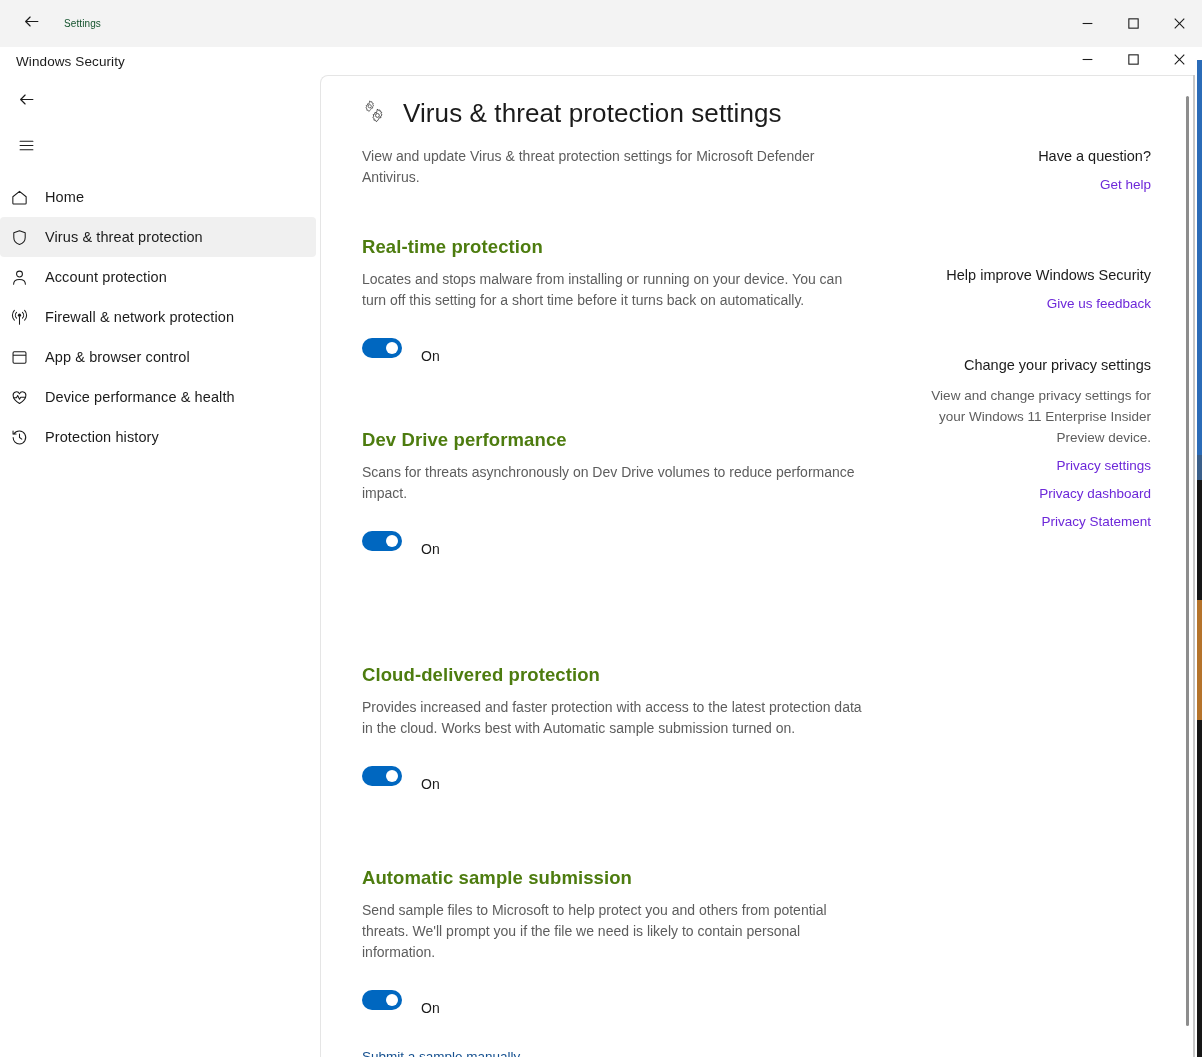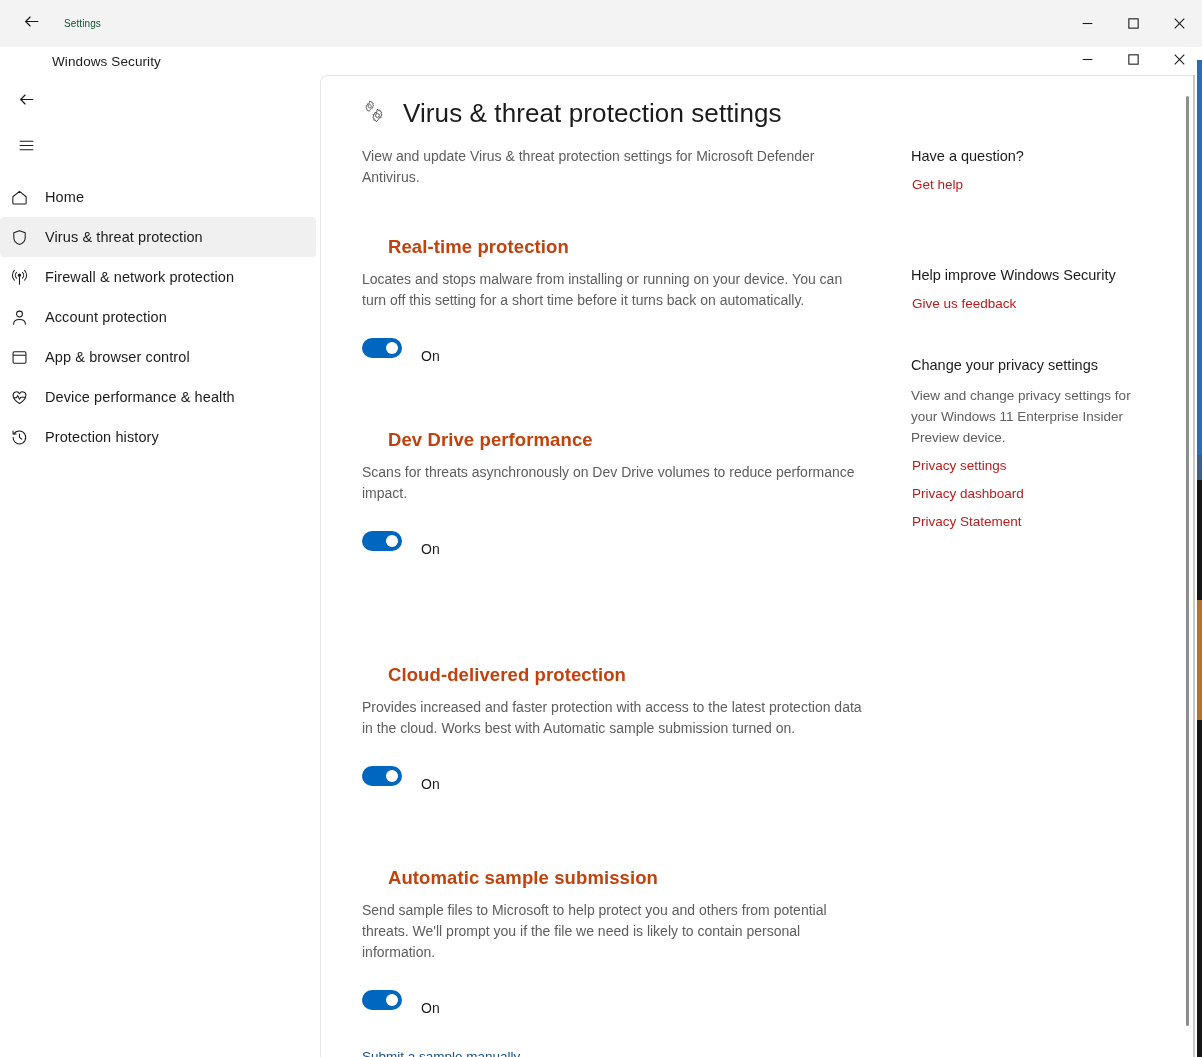--- a/index.html
+++ b/index.html
@@ -27,21 +27,21 @@
   .wincontrols { position: absolute; right: 0; top: 0; display: flex; height: 47px; }
   .wc {
     width: 46px; height: 47px; display: flex; align-items: center; justify-content: center;
     color: #1b1b1b;
   }
   .wc svg { display: block; }
 
   
   .ws-titlebar {
     position: absolute; left: 0; top: 47px; width: 1202px; height: 28px;
-    background: #ffffff; display: flex; align-items: center; padding-left: 36px;
+    background: #ffffff; display: flex; align-items: center;
   }
   .ws-title { font-size: 13.5px; color: #1b1b1b; margin-left: 16px; letter-spacing: .1px; }
   .wincontrols2 { position: absolute; right: 0; top: 47px; display: flex; height: 28px; }
   .wc2 {
     width: 46px; height: 28px; display: flex; align-items: center; justify-content: center;
     color: #1b1b1b;
   }
 
   
   .edge-gray { position: absolute; right: 7px; top: 75px; width: 3px; height: 982px; background: #c9c9c9; }
@@ -94,42 +94,42 @@
 
   .page-head { position: absolute; left: 40px; top: 22px; display: flex; align-items: flex-start; }
   .page-head-icon { width: 30px; height: 30px; color: #1b1b1b; margin-right: 12px; display:flex; align-items:center; justify-content:center;}
   .page-title { font-size: 26px; font-weight: 400; color: #1b1b1b; letter-spacing: .1px; }
   .page-sub {
     position: absolute; left: 41px; top: 70px; width: 500px;
     font-size: 14px; color: #5d5d5d; line-height: 21px;
   }
 
   .section { position: absolute; left: 41px; width: 500px; }
-  .sec-title { font-size: 18.5px; font-weight: bold; color: #c2410c; letter-spacing: .1px; margin-left: 26px; }
+  .sec-title { font-size: 18.5px; font-weight: bold; color: #4d7c0f; letter-spacing: .1px; }
   .sec-desc { margin-top: 11px; font-size: 14px; color: #5d5d5d; line-height: 21px; }
   .toggle-row { display: flex; align-items: center; margin-top: 20px; }
   .toggle {
     width: 40px; height: 20px; border-radius: 10px; background: #0067c0;
     position: relative; flex: 0 0 40px;
   }
   .toggle .knob {
     position: absolute; right: 4px; top: 4px; width: 12px; height: 12px;
     border-radius: 50%; background: #ffffff;
   }
   .toggle-label { margin-left: 19px; font-size: 14px; color: #1b1b1b; margin-top: 17px; }
   .linklist { margin-top: 30px; }
   .link { display: block; font-size: 13.5px; color: #15508f; line-height: 21px; text-decoration: none; }
   .link + .link { margin-top: 0px; }
 
   
   .infocol { position: absolute; left: 590px; top: 70px; width: 240px; }
-  .infoblock { margin-bottom: 0; }
+  .infoblock { margin-bottom: 0; text-align: right; }
   .info-head { font-size: 14.5px; color: #1b1b1b; line-height: 21px; }
   .info-body { margin-top: 9px; font-size: 13.5px; color: #5d5d5d; line-height: 21px; }
-  .info-link { display: block; margin-top: 7px; margin-left: 1px; font-size: 13.5px; color: #b91c1c; text-decoration: none; line-height: 21px; }
+  .info-link { display: block; margin-top: 7px; margin-left: 1px; font-size: 13.5px; color: #6d28d9; text-decoration: none; line-height: 21px; }
 
   
   .scrollbar-track {
     position: absolute; right: 0px; top: 0px; width: 15px; height: 982px;
     background: transparent;
   }
   .scrollbar-thumb {
     position: absolute; right: 5px; top: 20px; width: 3px; height: 930px;
     background: #8d8d8d; border-radius: 2px;
   }
@@ -237,38 +237,38 @@
         <span class="navicon">
           <svg width="19" height="19" viewBox="0 0 20 20" fill="none" stroke="currentColor" stroke-width="1.1" stroke-linejoin="round">
             <path d="M10 2.8l6 2.2v5.1c0 3.6-2.5 6.3-6 7.2-3.5-.9-6-3.6-6-7.2V5l6-2.2z"></path>
           </svg>
         </span>
         <span class="navlabel">Virus &amp; threat protection</span>
       </div>
 
       <div class="navitem">
         <span class="navicon">
+          <svg width="19" height="19" viewBox="0 0 20 20" fill="none" stroke="currentColor" stroke-width="1.1">
+            <circle cx="10" cy="6.4" r="3.1"></circle>
+            <path d="M3.8 17c0-3.3 2.8-5 6.2-5s6.2 1.7 6.2 5" stroke-linecap="round"></path>
+          </svg>
+        </span>
+        <span class="navlabel">Account protection</span>
+      </div>
+
+      <div class="navitem">
+        <span class="navicon">
           <svg width="19" height="19" viewBox="0 0 20 20" fill="none" stroke="currentColor" stroke-width="1.1" stroke-linecap="round">
             <circle cx="10" cy="7.6" r="1.7" fill="currentColor" stroke="none"></circle>
             <path d="M6.9 4.5a4.4 4.4 0 000 6.2M13.1 4.5a4.4 4.4 0 010 6.2"></path>
             <path d="M4.6 2.4a7.6 7.6 0 000 10.4M15.4 2.4a7.6 7.6 0 010 10.4"></path>
             <path d="M10 9.3V17"></path>
           </svg>
         </span>
         <span class="navlabel">Firewall &amp; network protection</span>
-      </div>
-
-      <div class="navitem">
-        <span class="navicon">
-          <svg width="19" height="19" viewBox="0 0 20 20" fill="none" stroke="currentColor" stroke-width="1.1">
-            <circle cx="10" cy="6.4" r="3.1"></circle>
-            <path d="M3.8 17c0-3.3 2.8-5 6.2-5s6.2 1.7 6.2 5" stroke-linecap="round"></path>
-          </svg>
-        </span>
-        <span class="navlabel">Account protection</span>
       </div>
 
       <div class="navitem">
         <span class="navicon">
           <svg width="19" height="19" viewBox="0 0 20 20" fill="none" stroke="currentColor" stroke-width="1.1">
             <rect x="3.2" y="4" width="13.6" height="12" rx="1.3"></rect>
             <path d="M3.2 7.6h13.6"></path>
           </svg>
         </span>
         <span class="navlabel">App &amp; browser control</span>

